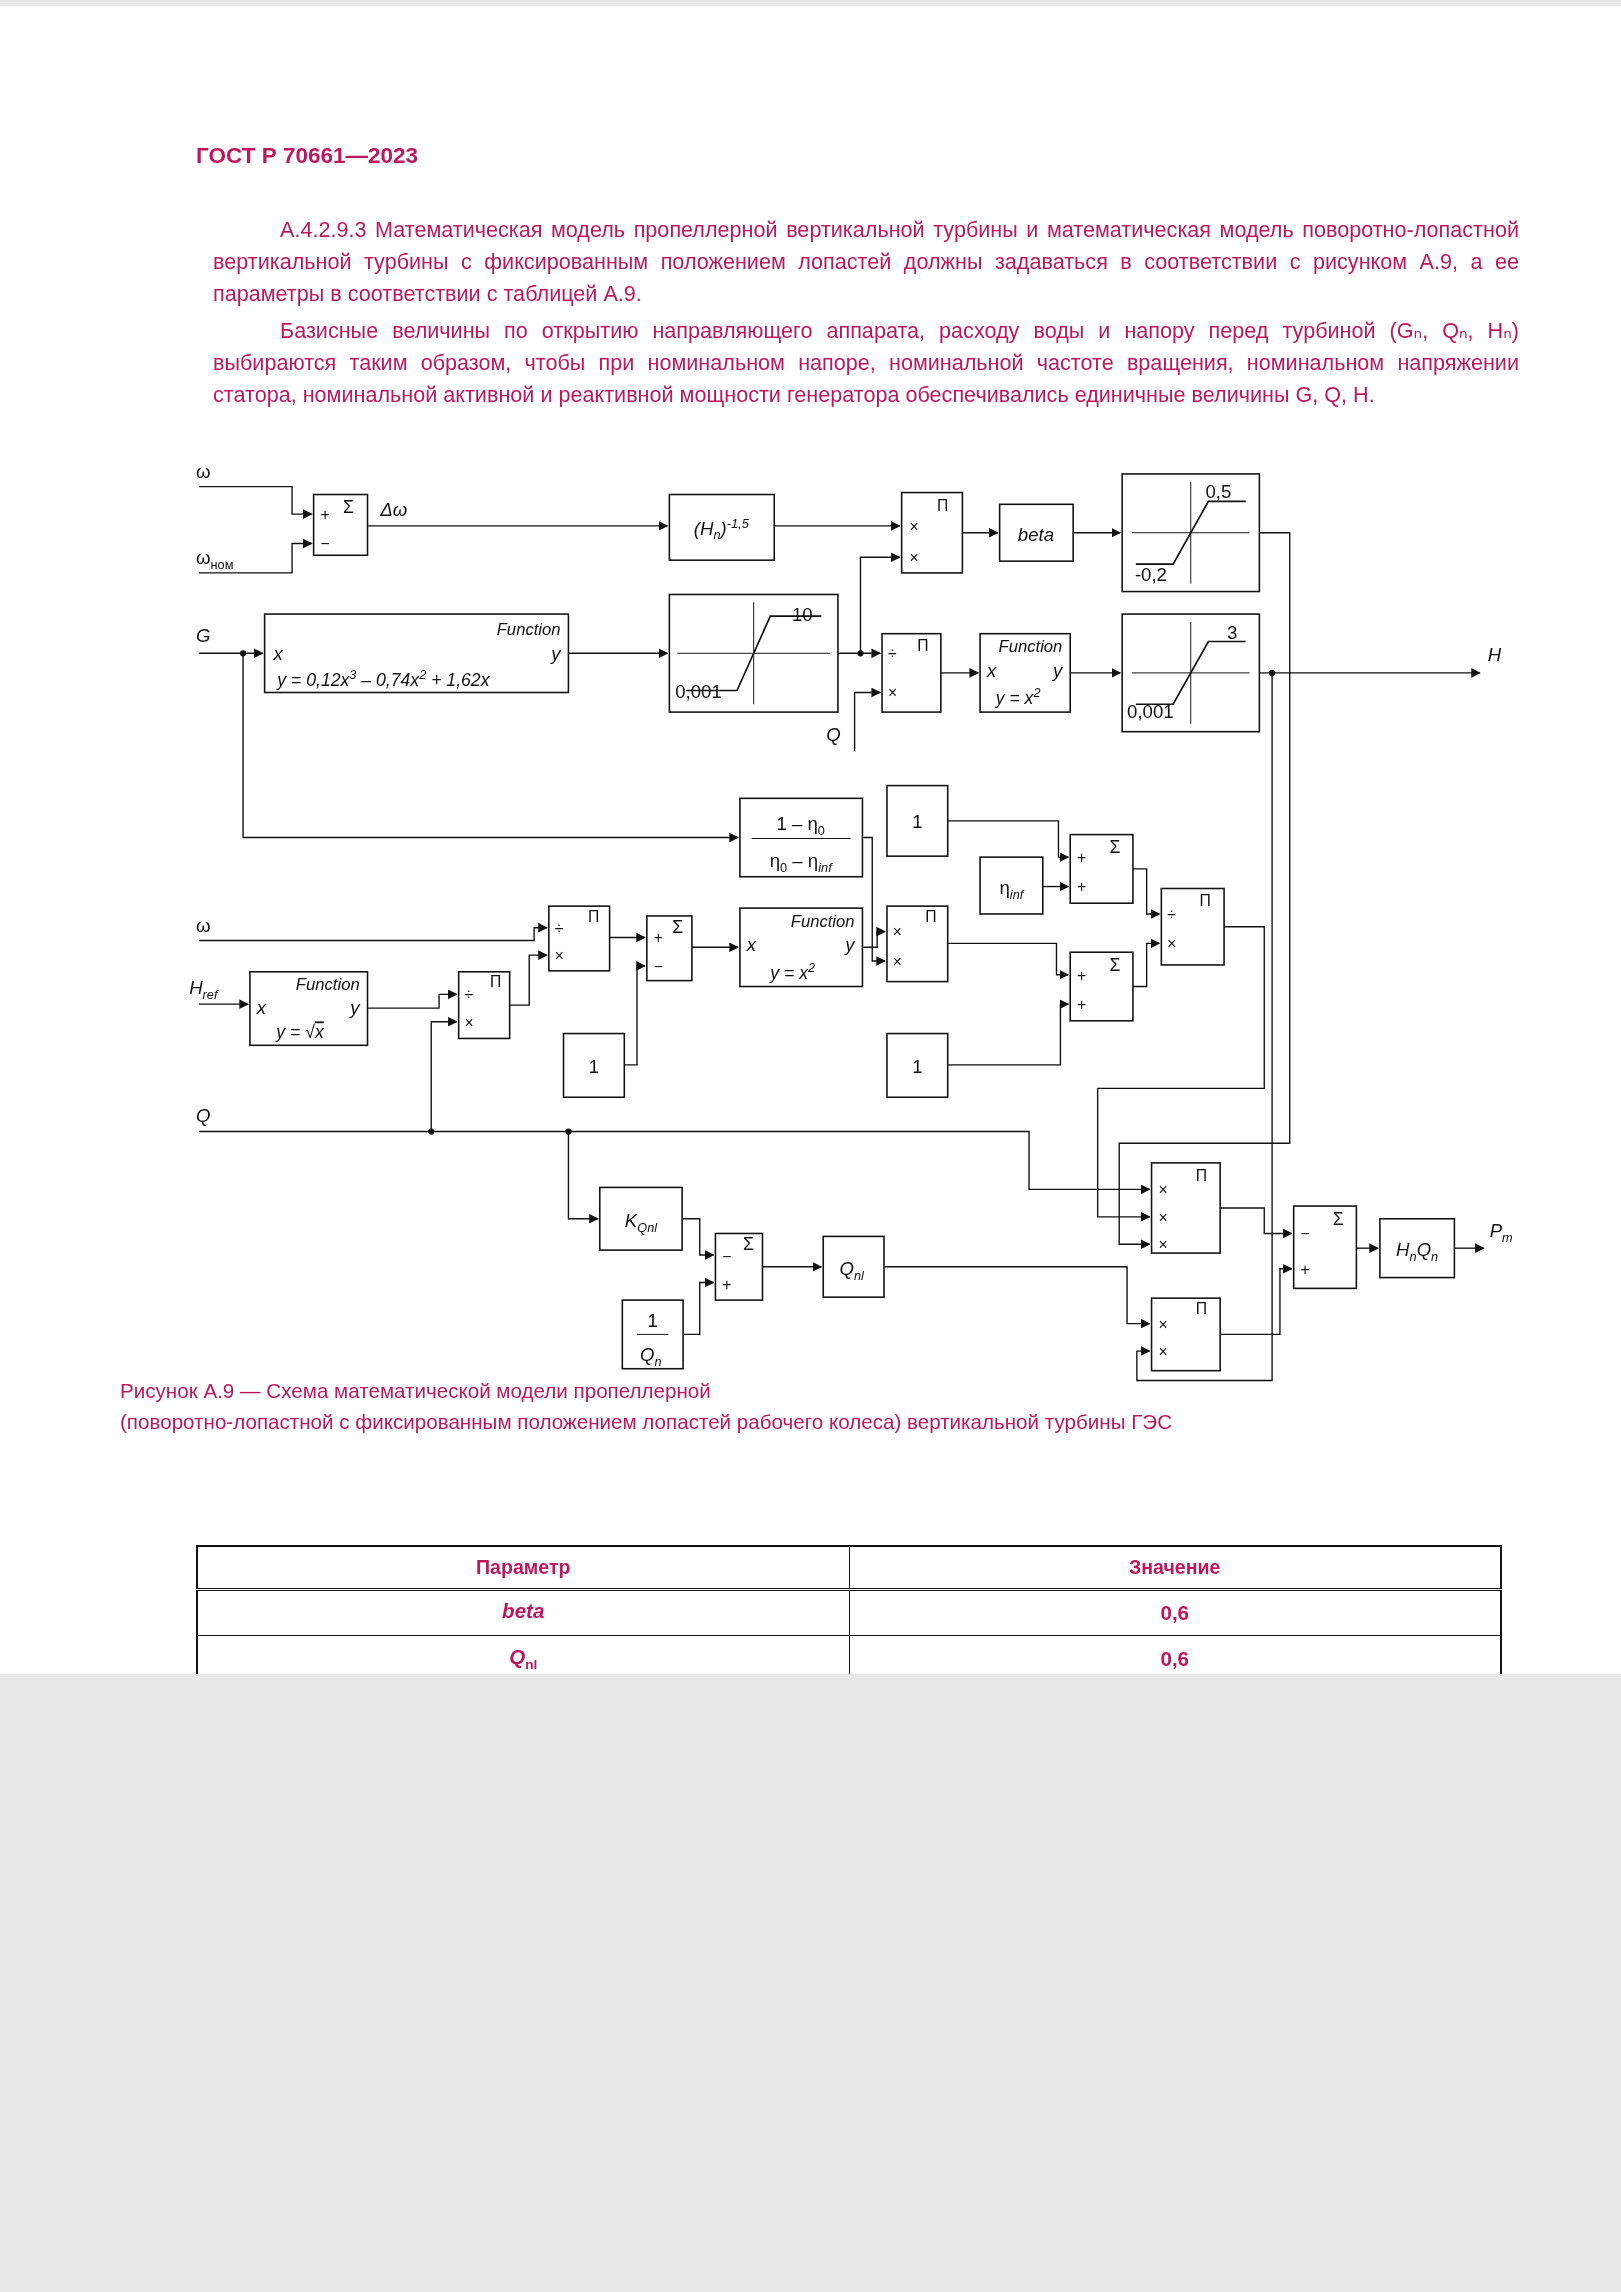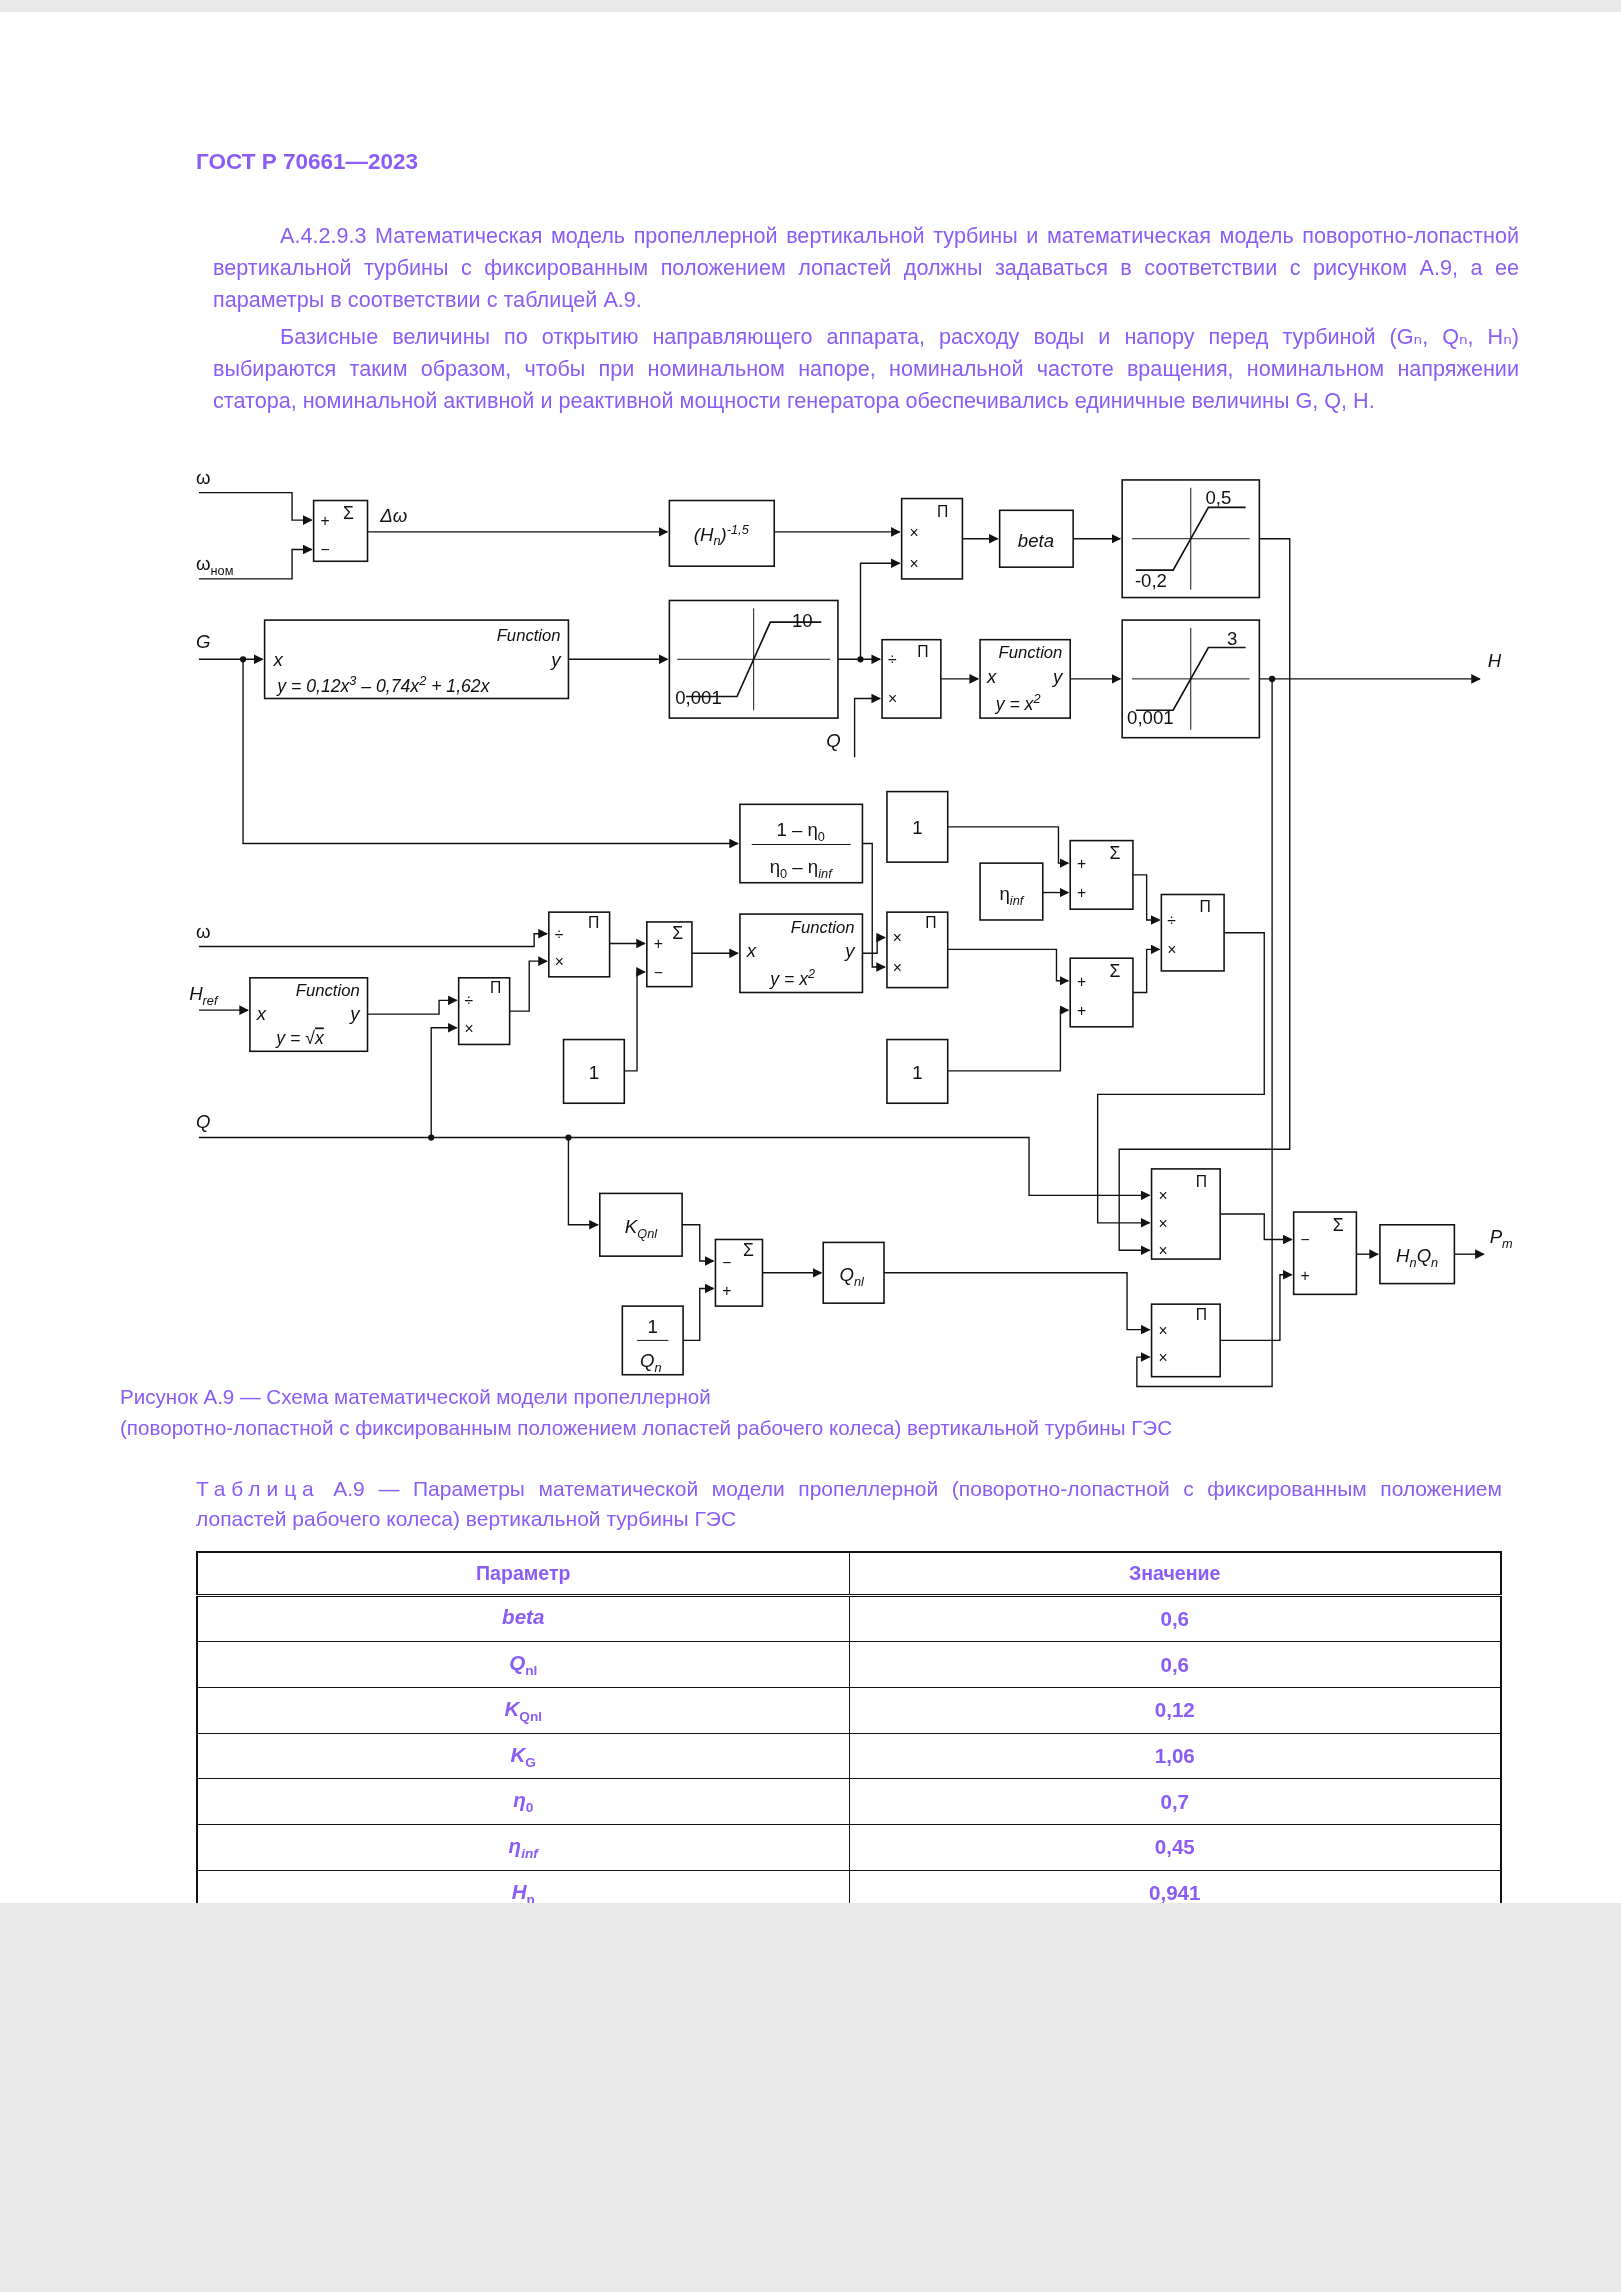--- a/index.html
+++ b/index.html
@@ -1,17 +1,17 @@
 <!DOCTYPE html>
 <html><head>
 <meta charset="utf-8">
 <style>
   html,body{margin:0;padding:0;background:#e8e8e8}
-  .page{position:relative;width:1621px;height:1891px;background:#fff;margin:12px auto;
-        font-family:"Liberation Sans","DejaVu Sans",sans-serif;color:#8b5cf6;overflow:hidden}
+  .page{position:relative;width:1621px;height:1668px;background:#fff;margin:6px auto;
+        font-family:"Liberation Sans","DejaVu Sans",sans-serif;color:#be185d;overflow:hidden}
   .docnum{position:absolute;left:196px;top:137px;font-weight:bold;font-size:22.5px}
   .para{position:absolute;left:213px;width:1306px;font-size:21.6px;line-height:1.48;
         text-align:justify;text-indent:67px}
   #p1{top:208px}#p2{top:309px}#p3{top:1982px}
   .diagram{position:absolute;left:0;top:451px;width:1621px;height:961px}
   .caption{position:absolute;left:120px;top:1370px;width:1382px;
            font-size:20.6px;line-height:1.5}
   .tbltitle{position:absolute;left:196px;top:1462px;width:1306px;font-size:21px;
             line-height:1.42;text-align:justify}
   .sp{letter-spacing:5.9px}
@@ -338,24 +338,20 @@
 
     <text class="t i" x="1520" y="1256"><tspan>P</tspan><tspan class="s" dy="5">m</tspan></text>
   </svg>
   </div>
 
   <div class="caption">
     <div>Рисунок А.9 — Схема математической модели пропеллерной</div>
     <div>(поворотно-лопастной с фиксированным положением лопастей рабочего колеса) вертикальной турбины ГЭС</div>
   </div>
 
-  <div class="tbltitle">
-    <span class="sp">Таблица</span>
-    <span>А.9 — Параметры математической модели пропеллерной (поворотно-лопастной с фиксированным положением лопастей рабочего колеса) вертикальной турбины ГЭС</span>
-  </div>
 
   <table class="params">
     <thead>
       <tr>
         <th style="width:50%">Параметр</th>
         <th>Значение</th>
       </tr>
     </thead>
     <tbody>
       <tr>

